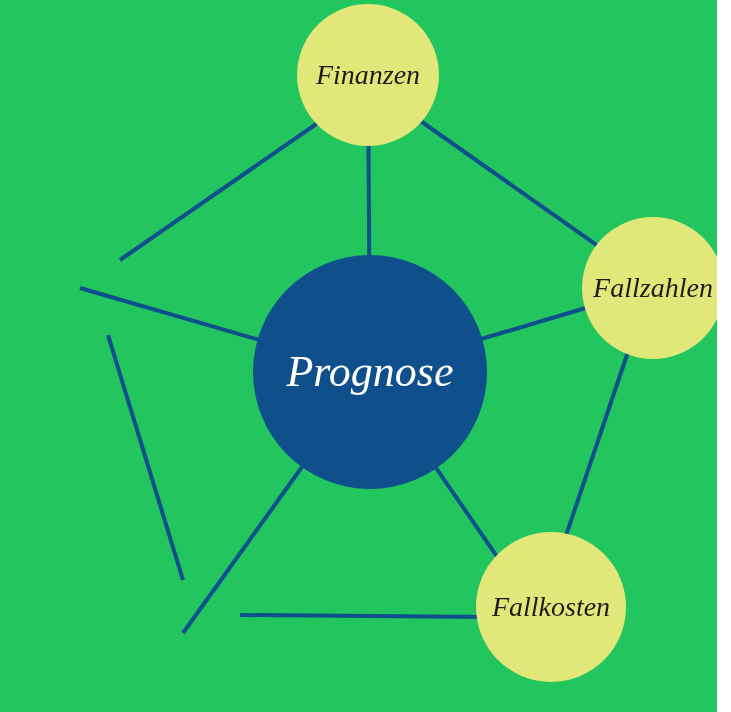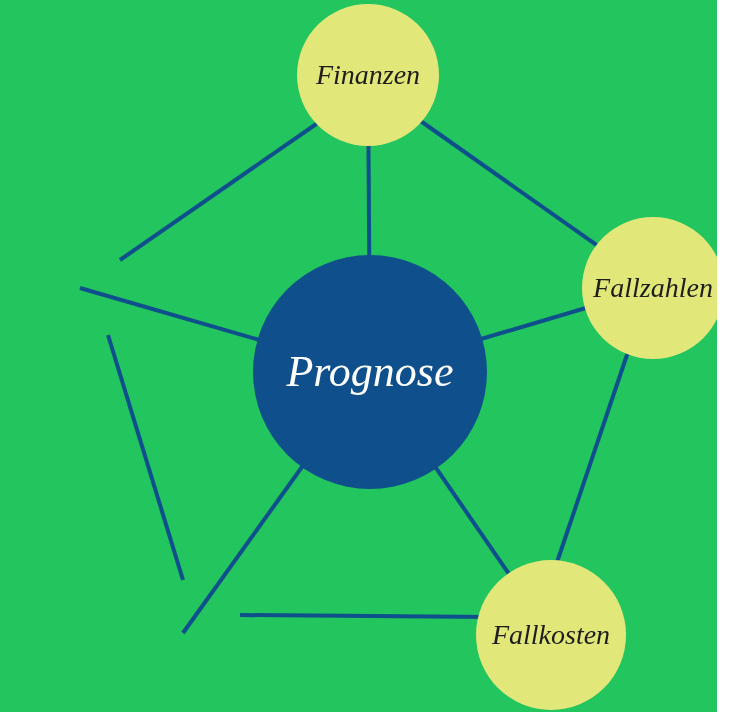--- a/index.html
+++ b/index.html
@@ -44,21 +44,21 @@
     color: var(--satellite-text, #1d1d1b);
     font-size: 28px;
   }
   .node-center {
     background: var(--center-fill, #0e4f8c);
     color: var(--center-text, #ffffff);
     font-size: 44px;
   }
   .node-finanzen   { left: 297px; top: 4px;   width: 142px; height: 142px; }
   .node-fallzahlen { left: 582px; top: 217px; width: 142px; height: 142px; }
-  .node-fallkosten { left: 476px; top: 560px; width: 150px; height: 150px; }
+  .node-fallkosten { left: 476px; top: 532px; width: 150px; height: 150px; }
   .node-kostenerstattungen { left: 110px; top: 558px; width: 148px; height: 148px; }
   .node-rueckstellungen    { left: 8px;   top: 216px; width: 144px; height: 144px; }
   .node-prognose   { left: 253px; top: 255px; width: 234px; height: 234px; }
 </style>
 </head>
 <body style="--satellite-fill: #e2e77a; --center-fill: #0e4f8c; --connector: #0e4f8c; --satellite-text: #1d1d1b; --center-text: #ffffff;">
 
 <div class="stage">
 
   <svg class="connector-layer" viewBox="0 0 731 712" xmlns="http://www.w3.org/2000/svg">

